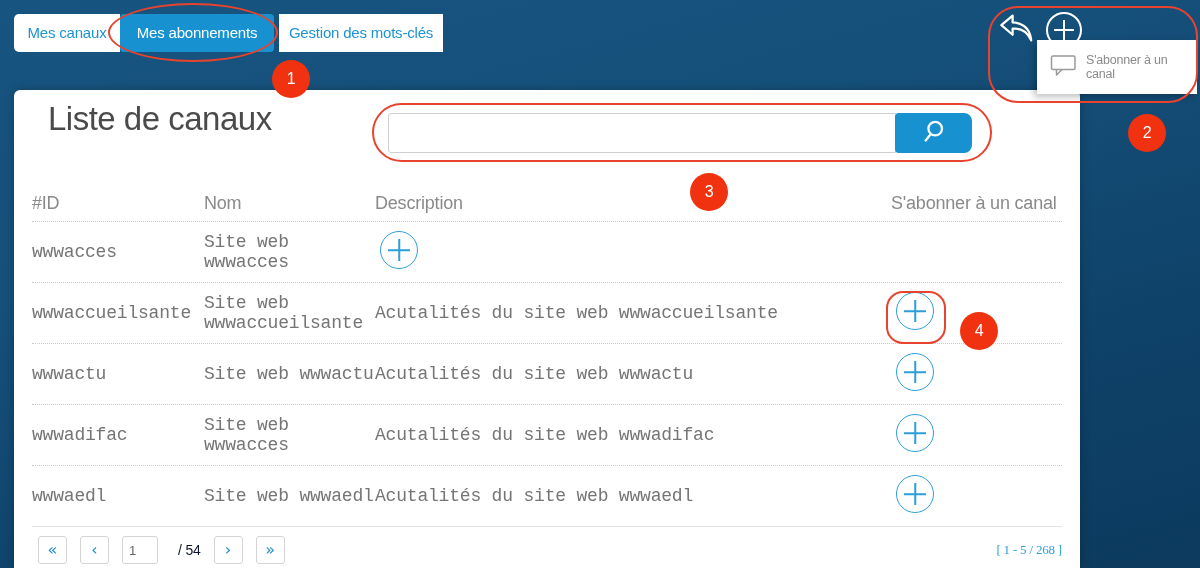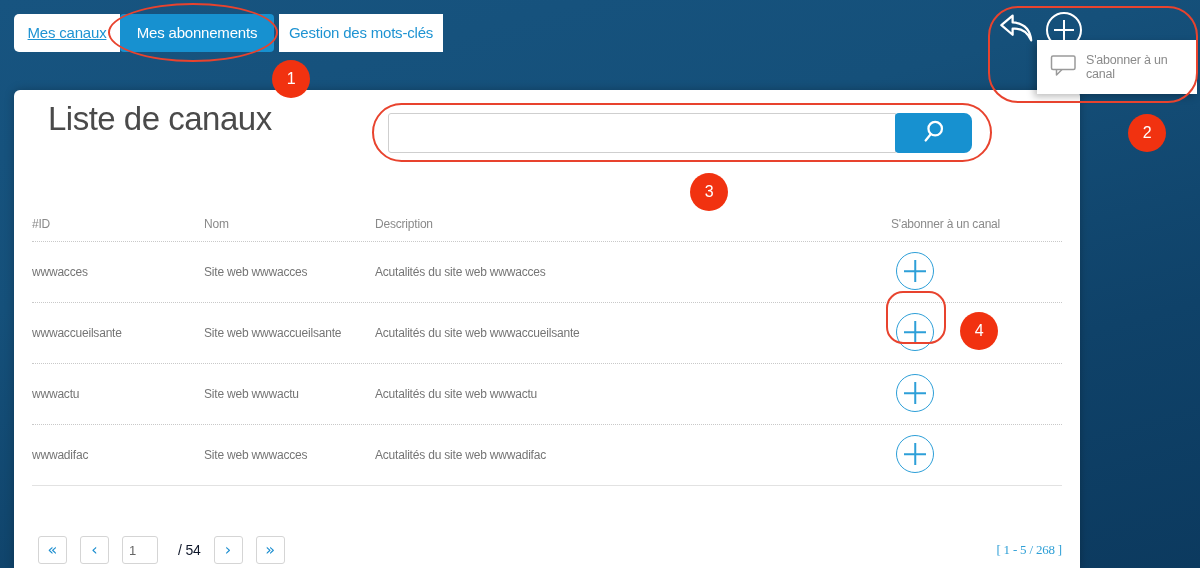--- a/index.html
+++ b/index.html
@@ -8,21 +8,21 @@
     position:relative; width:1200px; height:568px; overflow:hidden;
     background:linear-gradient(165deg,#175480 0%,#15507a 35%,#0f4269 70%,#0c3a5f 100%);
     letter-spacing:-0.2px;
   }
 
   
   .tabbar{ position:absolute; left:14px; top:14px; display:flex; z-index:2;
            border-radius:5px; }
   .tab{ height:38px; line-height:38px; text-align:center; font-size:15px;
         background:#ffffff; color:#1e93d2; cursor:pointer; }
-  .tab-1{ width:106px; border-radius:5px 0 0 5px;text-decoration:underline; }
+  .tab-1{ width:106px; border-radius:5px 0 0 5px; }
   .tab-2{ width:154px; background:#1791d0; color:#ffffff; border-radius:4px; }
   .tab-3{ width:164px; margin-left:5px; border-radius:0; }
 
   
   .back-arrow{ position:absolute; left:998px; top:12px; z-index:2; cursor:pointer; }
   .plus-white{ position:absolute; left:1046px; top:12px; width:36px; height:36px;
       border:2px solid #ffffff; border-radius:50%; z-index:2; cursor:pointer; }
   .plus-white::before, .plus-white::after{ content:""; position:absolute; background:#ffffff; }
   .plus-white::before{ left:50%; top:6px; bottom:6px; width:2px; transform:translateX(-50%); }
   .plus-white::after{ top:50%; left:6px; right:6px; height:2px; transform:translateY(-50%); }
@@ -42,24 +42,24 @@
   
   .search-wrap{ position:absolute; left:374px; top:23px; display:flex; }
   .search-input{ width:508px; height:40px; border:1px solid #cfcfcf; border-radius:3px 0 0 3px;
       font-size:14px; padding:0 10px; color:#555; outline:none;
       font-family:"Liberation Sans","DejaVu Sans",sans-serif; }
   .search-btn{ width:77px; height:40px; background:#1791d0; border:none; cursor:pointer;
       border-radius:4px 8px 8px 4px; margin-left:-1px;
       display:flex; align-items:center; justify-content:center; }
 
   
-  .table{ position:absolute; left:18px; top:116px; width:1030px; font-size:12px; }
+  .table{ position:absolute; left:18px; top:96px; width:1030px; font-size:18px; }
   .t-row{ display:grid; grid-template-columns:172px 171px 516px 1fr; align-items:center; }
   .t-head{ height:36px; color:#8a8a8a; border-bottom:1px dotted #c9c9c9; }
-  .t-data{ height:61px; color:#757575; border-bottom:1px dotted #c9c9c9; }
+  .t-data{ height:61px; color:#757575; border-bottom:1px dotted #c9c9c9;font-family:Liberation Mono, monospace; }
   .t-data:last-child{ border-bottom:1px solid #e2e2e2; }
   .plus-btn{ width:38px; height:38px; margin-left:5px; background:transparent;
       border:1.5px solid #2d9fd8; border-radius:50%; position:relative; cursor:pointer; }
   .plus-btn::before, .plus-btn::after{ content:""; position:absolute; background:#2d9fd8; }
   .plus-btn::before{ left:50%; top:7px; bottom:7px; width:1.5px; transform:translateX(-50%); }
   .plus-btn::after{ top:50%; left:7px; right:7px; height:1.5px; transform:translateY(-50%); }
 
   
   .pager{ position:absolute; left:24px; top:446px; display:flex; align-items:center; }
   .pg-btn{ width:29px; height:28px; background:#ffffff; border:1px solid #d5d5d5;
@@ -135,39 +135,44 @@
       <div class="t-row t-head">
         <span>#ID</span>
         <span>Nom</span>
         <span>Description</span>
         <span>S'abonner à un canal</span>
       </div>
 
       <div class="t-row t-data">
         <span>wwwacces</span>
         <span>Site web wwwacces</span>
-        <span>Acutalités du site web wwwacces</span>
         <span><button class="plus-btn"></button></span>
       </div>
       <div class="t-row t-data">
         <span>wwwaccueilsante</span>
         <span>Site web wwwaccueilsante</span>
         <span>Acutalités du site web wwwaccueilsante</span>
         <span><button class="plus-btn"></button></span>
       </div>
       <div class="t-row t-data">
         <span>wwwactu</span>
         <span>Site web wwwactu</span>
         <span>Acutalités du site web wwwactu</span>
         <span><button class="plus-btn"></button></span>
       </div>
       <div class="t-row t-data">
         <span>wwwadifac</span>
         <span>Site web wwwacces</span>
         <span>Acutalités du site web wwwadifac</span>
+        <span><button class="plus-btn"></button></span>
+      </div>
+      <div class="t-row t-data">
+        <span>wwwaedl</span>
+        <span>Site web wwwaedl</span>
+        <span>Acutalités du site web wwwaedl</span>
         <span><button class="plus-btn"></button></span>
       </div>
     </div>
 
     <div class="pager">
       <button class="pg-btn">«</button>
       <button class="pg-btn">‹</button>
       <input class="pg-input" type="text" value="1" style="">
       <span class="pg-total">/ 54</span>
       <button class="pg-btn">›</button>

